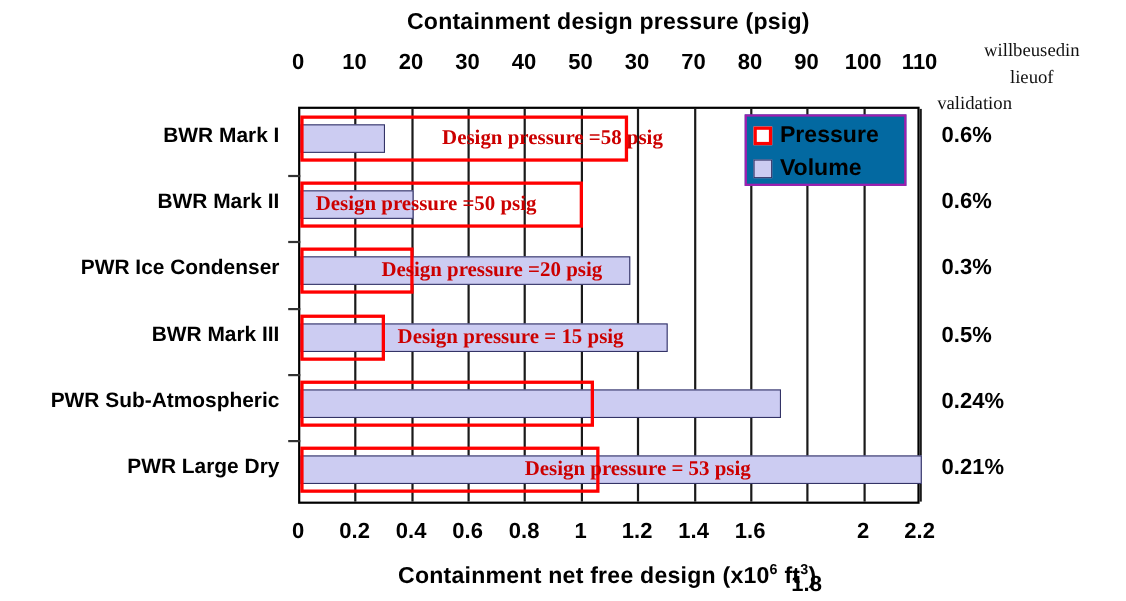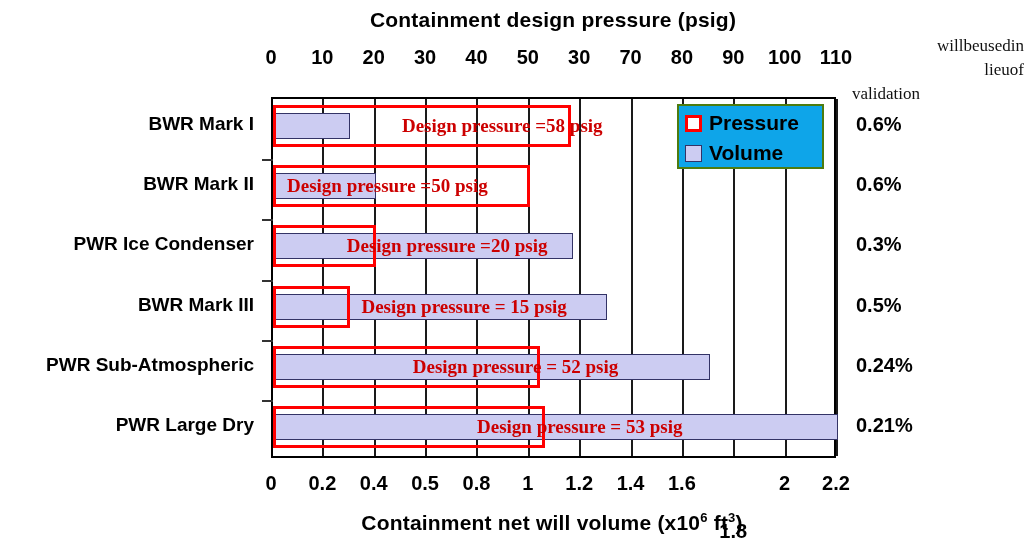--- a/index.html
+++ b/index.html
@@ -133,22 +133,22 @@
     text-align: center;
   }
 
   
   #legend {
     position: absolute;
     left: 677px;
     top: 104px;
     width: 147px;
     height: 65px;
-    border: 2px solid #4d7c0f;
-    background: #0ea5e9;
+    border: 2px solid #a21caf;
+    background: #0369a1;
     z-index: 8;
     padding: 2px 0 0 6px;
     box-sizing: border-box;
   }
   .legend-row {
     display: flex;
     align-items: center;
     height: 30px;
   }
   .legend-swatch {
@@ -192,21 +192,21 @@
     left: 852px;
     top: 34px;
     width: 172px;
     font-family: "Liberation Serif", serif;
     font-size: 17px;
     color: #111111;
     line-height: 24px;
   }
   #doc-fragment .just-line {
     display: flex;
-    justify-content: flex-end;
+    justify-content: center;
   }
   #doc-fragment .last-line { display: block; }
 </style>
 </head>
 <body>
 
 <div id="chart-root">
 
   <div class="axis-title" id="top-axis-title">Containment design pressure (psig)</div>
 
@@ -248,21 +248,20 @@
       <div class="bar-pressure" style="top: 126.417px; height: 42px; width: 102.727px;"></div>
       <div class="bar-volume" style="top: 134.417px; height: 26px; width: 300.477px;"></div>
       <div class="bar-label" style="top: 147.417px; left: 73.7386px;">Design pressure =20 psig</div>
       <div class="cat-tick" style="top: 180.5px;"></div>
       <div class="bar-pressure" style="top: 186.583px; height: 42px; width: 77.0455px;"></div>
       <div class="bar-volume" style="top: 194.583px; height: 26px; width: 333.864px;"></div>
       <div class="bar-label" style="top: 207.583px; left: 88.4318px;">Design pressure = 15 psig</div>
       <div class="cat-tick" style="top: 240.667px;"></div>
       <div class="bar-pressure" style="top: 246.75px; height: 42px; width: 267.091px;"></div>
       <div class="bar-volume" style="top: 254.75px; height: 26px; width: 436.591px;"></div>
-      <div class="bar-label" style="top: 267.75px; left: 139.795px;">Design pressure = 52 psig</div>
       <div class="cat-tick" style="top: 300.833px;"></div>
       <div class="bar-pressure" style="top: 306.917px; height: 42px; width: 272.227px;"></div>
       <div class="bar-volume" style="top: 314.917px; height: 26px; width: 565px;"></div>
       <div class="bar-label" style="top: 327.917px; left: 204px;">Design pressure = 53 psig</div>
     </div>
 
   <div id="cat-labels">
       <div class="cat-label" style="top: 27.0833px;">BWR Mark I</div>
       <div class="cat-label" style="top: 87.25px;">BWR Mark II</div>
       <div class="cat-label" style="top: 147.417px;">PWR Ice Condenser</div>
@@ -302,26 +301,26 @@
       <span>lieu</span>
       <span>of</span>
     </div>
     <div class="last-line">validation</div>
   </div>
 
   <div class="tick-row" id="bottom-ticks">
       <div class="tick-label" style="left: 271px;">0</div>
       <div class="tick-label" style="left: 322.364px;">0.2</div>
       <div class="tick-label" style="left: 373.727px;">0.4</div>
-      <div class="tick-label" style="left: 425.091px;">0.5</div>
+      <div class="tick-label" style="left: 425.091px;">0.6</div>
       <div class="tick-label" style="left: 476.455px;">0.8</div>
       <div class="tick-label" style="left: 527.818px;">1</div>
       <div class="tick-label" style="left: 579.182px;">1.2</div>
       <div class="tick-label" style="left: 630.545px;">1.4</div>
       <div class="tick-label" style="left: 681.909px;">1.6</div>
       <div class="tick-label" style="left: 733.273px; margin-top: 48px;">1.8</div>
       <div class="tick-label" style="left: 784.636px;">2</div>
       <div class="tick-label" style="left: 836px;">2.2</div>
     </div>
 
-  <div class="axis-title" id="bottom-axis-title"><span>Containment net will volume (x10</span><span class="sup">6</span><span> ft</span><span class="sup">3</span><span>)</span></div>
+  <div class="axis-title" id="bottom-axis-title"><span>Containment net free design (x10</span><span class="sup">6</span><span> ft</span><span class="sup">3</span><span>)</span></div>
 
 </div>
 
 </body></html>

